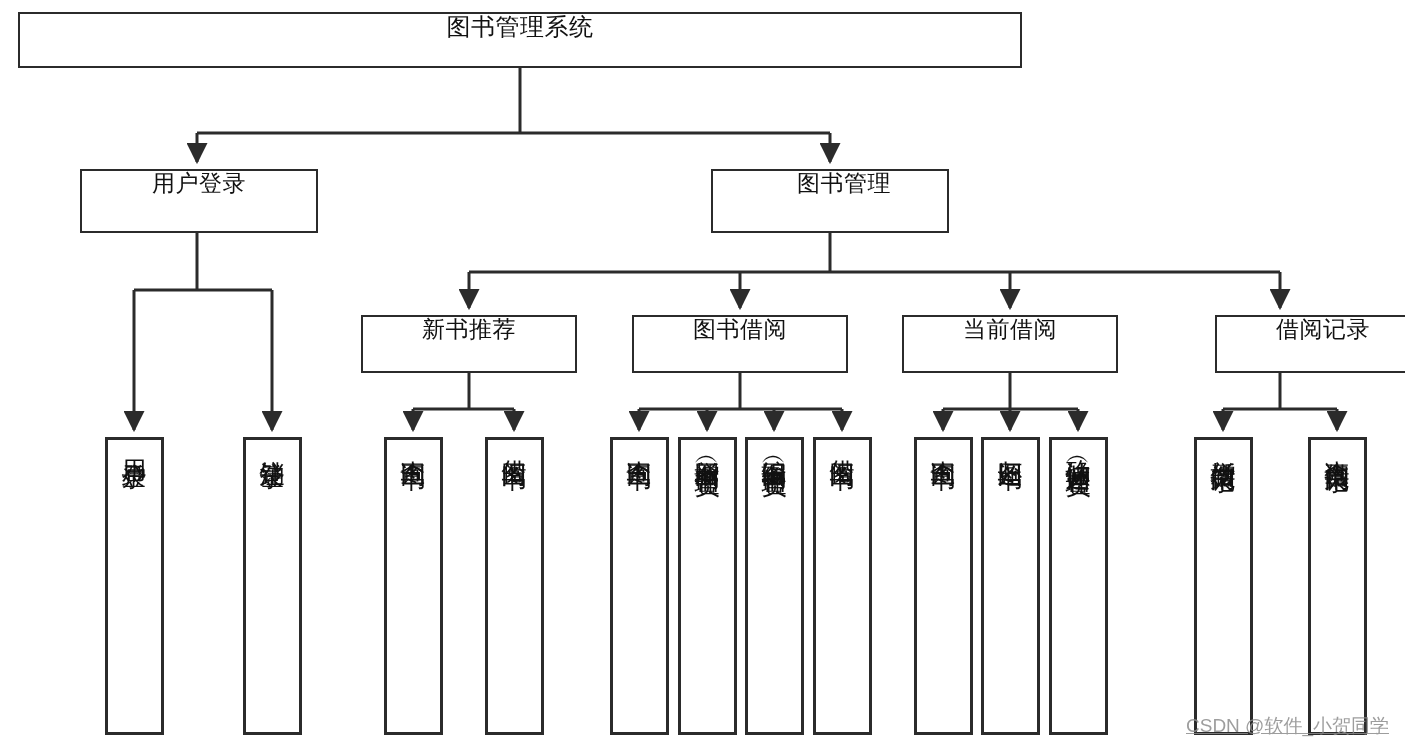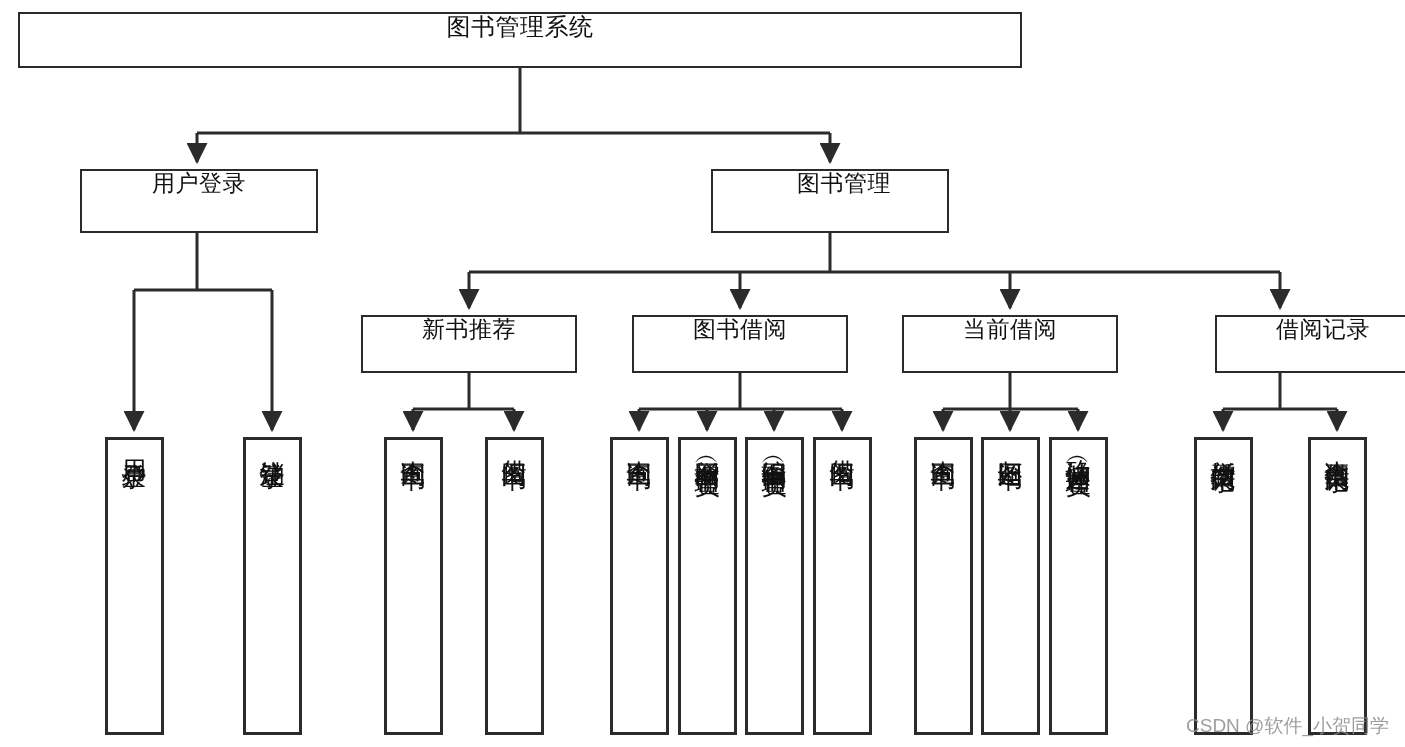--- a/index.html
+++ b/index.html
@@ -65,20 +65,21 @@
   }
   .watermark {
     position: absolute;
     left: 1186px;
     top: 713px;
     font-size: 19px;
     color: #8d8d8d;
     white-space: nowrap;
     z-index: 5;
     opacity: 0.85;
+    text-decoration: underline;
   }
 </style>
 </head>
 <body>
 
 <div id="canvas">
 
   <svg id="wires" viewBox="0 0 1405 747" xmlns="http://www.w3.org/2000/svg">
     <defs>
       <marker id="arrow" viewBox="0 0 10 10" refX="9" refY="5" markerWidth="7" markerHeight="7" orient="auto-start-reverse">

